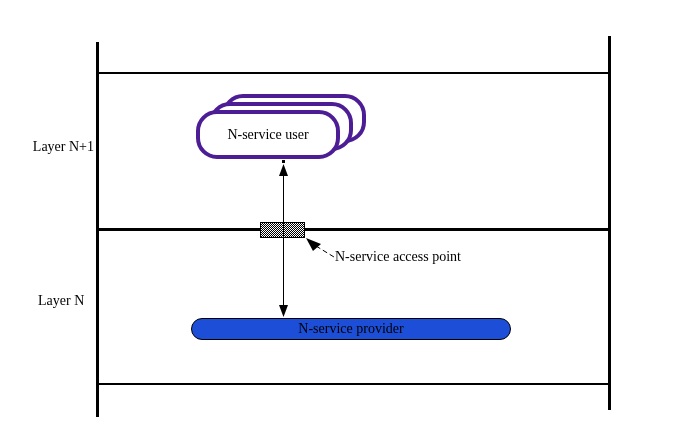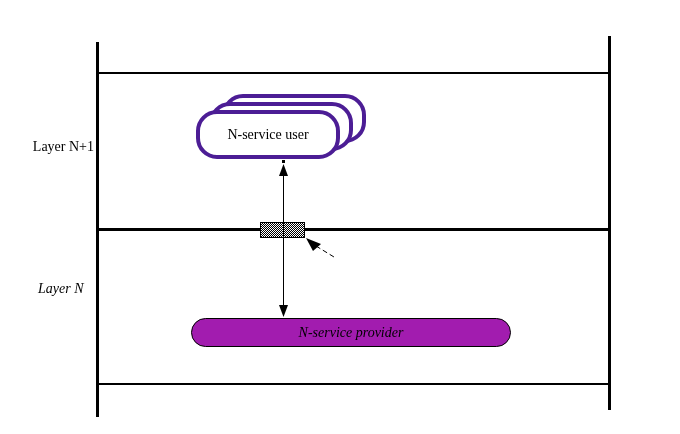--- a/index.html
+++ b/index.html
@@ -28,47 +28,46 @@
   .hline.bottom { top: 383px; height: 2px; }
 
   
   .label {
     position: absolute;
     font-size: 14px;
     line-height: 15px;
     white-space: nowrap;
   }
   .label.layer-upper { left: 28px; top: 139px; width: 66px; text-align: right; }
-  .label.layer-lower { left: 38px; top: 281px; font-style: italic; }
+  .label.layer-lower { left: 38px; top: 293px; }
   .label.sap-note    { left: 335px; top: 249px; }
 
   
   .stack-box {
     position: absolute;
     width: 144px;
     height: 49px;
     background: #ffffff;
     border: 4px solid #4c1d95;
     border-radius: 21px;
     box-sizing: border-box;
   }
   .stack-box.back2 { left: 222px; top: 94px;  }
   .stack-box.back1 { left: 209px; top: 102px; }
   .stack-box.front { left: 196px; top: 110px; }
 
   
   .provider-box {
     position: absolute;
     left: 191px; top: 318px;
-    width: 320px; height: 29px;
-    background: #a21caf;
+    width: 320px; height: 22px;
+    background: #1d4ed8;
     border: 1px solid #000000;
     border-radius: 16px;
     box-sizing: border-box;
-    font-style: italic;
   }
 
   .node-center {
     width: 100%; height: 100%;
     display: flex;
     align-items: center;
     justify-content: center;
     font-size: 14px;
   }
 
@@ -125,14 +124,15 @@
 
     <line x1="283.5" y1="176" x2="283.5" y2="305" stroke="#000" stroke-width="1"></line>
 
     <polygon points="283.5,317 279,305 288,305" fill="#000"></polygon>
 
     <polygon points="306,238 313,251 321,244" fill="#000"></polygon>
 
     <line x1="316" y1="246" x2="334" y2="257" stroke="#000" stroke-width="1" stroke-dasharray="5 3"></line>
   </svg>
 
+  <div class="label sap-note">N-service access point</div>
 
 </div>
 
 </body></html>

